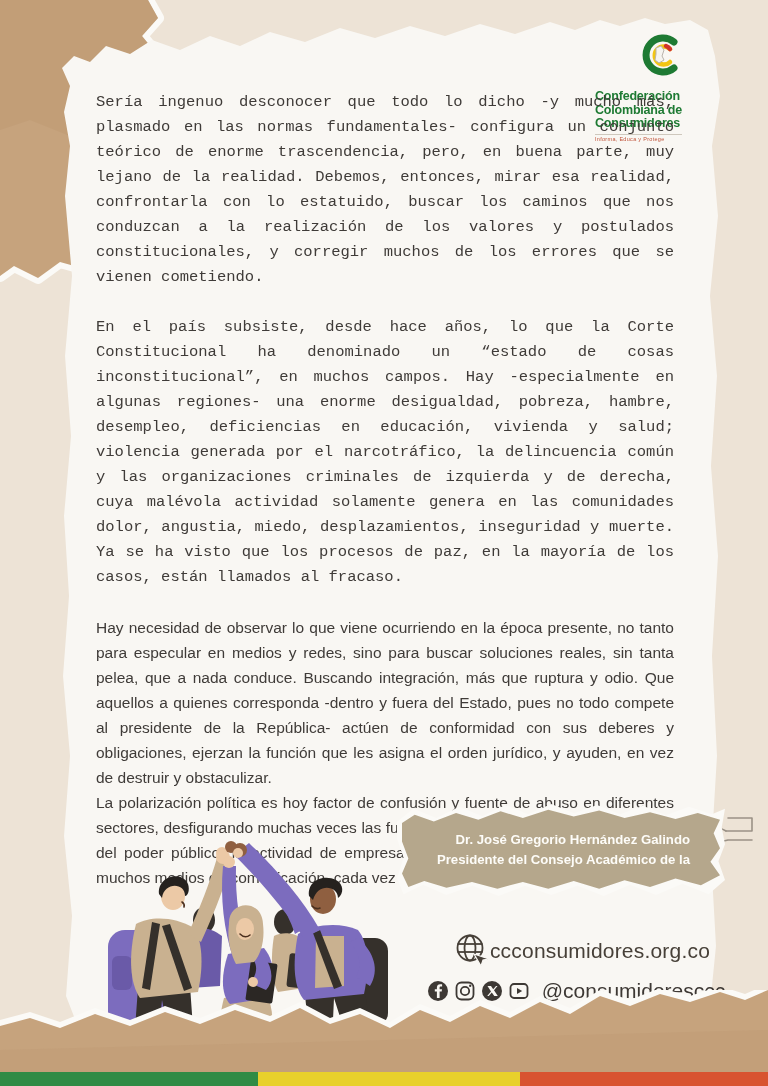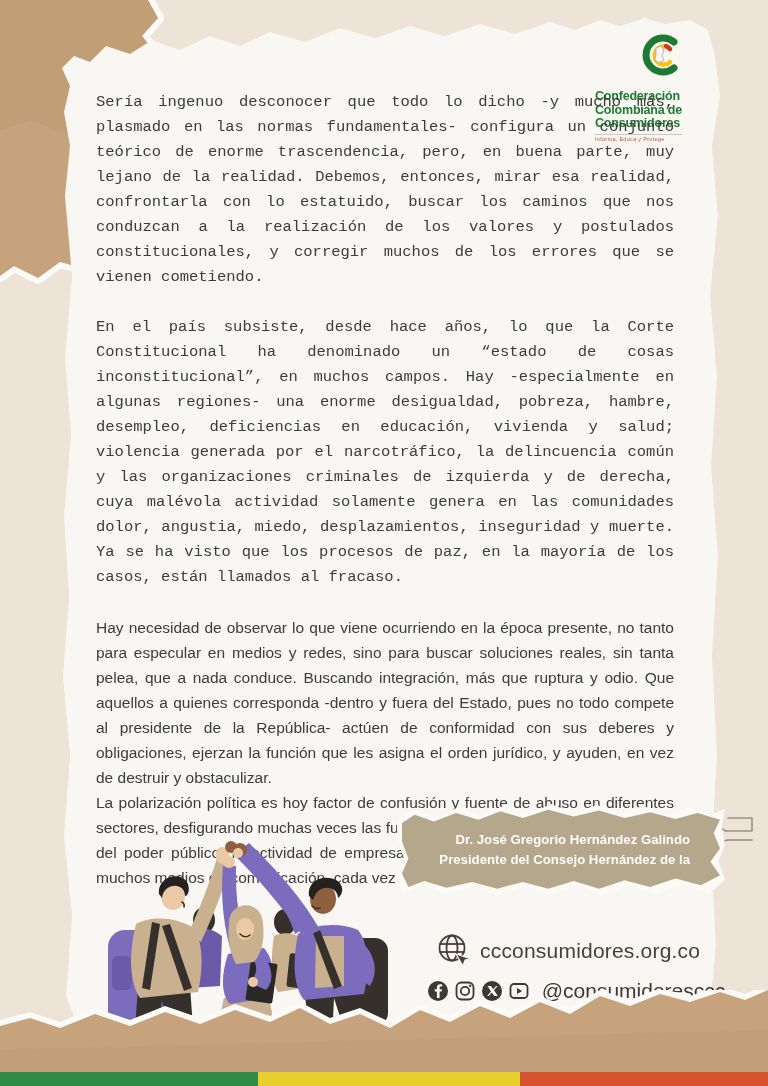--- a/index.html
+++ b/index.html
@@ -80,21 +80,21 @@
       62% 3%,70% 12%,78% 5%,86% 13%,93% 6%,100% 14%,98% 30%,100% 48%,97% 64%,100% 80%,
       94% 92%,86% 84%,78% 94%,70% 86%,62% 96%,54% 87%,46% 96%,38% 88%,30% 96%,22% 88%,
       14% 95%,7% 87%,2% 94%,0% 78%,2% 60%,0% 40%);
     display:flex;flex-direction:column;justify-content:center;align-items:flex-end;
     padding:10px 30px 10px 10px;
   }
   .badge-line{color:#FDFCF8;font-weight:bold;font-size:13.2px;line-height:1.5;white-space:nowrap;text-align:right;}
 
   
   .website-row{position:absolute;left:436px;top:930px;width:292px;height:42px;z-index:3;
-    display:flex;align-items:center;justify-content:flex-start;gap:10px;color:#474038;}
+    display:flex;align-items:center;justify-content:center;gap:2px;color:#474038;}
   .website-text{font-size:21px;letter-spacing:.2px;}
   .social-row{position:absolute;left:424px;top:974px;width:304px;height:34px;z-index:3;
     display:flex;align-items:center;justify-content:center;gap:5px;color:#3D3834;}
   .social-row .handle{font-size:21px;margin-left:7px;}
   .sicon{width:22px;height:22px;display:block;}
 
   
   .illustration{position:absolute;left:52px;top:836px;z-index:3;}
 
   
@@ -148,21 +148,21 @@
     <path d="M58,24 C56,28 56,31 58,32"></path>
     <path d="M74,25 L100,25 L100,12 L76,12"></path>
     <path d="M58,32 C62,35 70,36 76,34 L100,34"></path>
     <path d="M28,40 C40,50 54,48 50,42 C46,36 34,44 44,52"></path>
   </svg>
 
   <div class="badge-wrap">
     <div class="badge-backing"></div>
     <div class="badge">
       <div class="badge-line">Dr. José Gregorio Hernández Galindo</div>
-      <div class="badge-line">Presidente del Consejo Hernández de la</div>
+      <div class="badge-line">Presidente del Consejo Académico de la</div>
     </div>
   </div>
 
   <div class="website-row">
     <svg width="34" height="36" viewBox="0 0 34 36" fill="none" stroke="#474038" stroke-width="1.8">
       <circle cx="16" cy="15" r="12.5"></circle>
       <ellipse cx="16" cy="15" rx="5.5" ry="12.5"></ellipse>
       <line x1="3.5" y1="11" x2="28.5" y2="11"></line>
       <line x1="3.5" y1="19" x2="28.5" y2="19"></line>
       <path d="M20,21 L27,33 L29,27 L35,26 Z" fill="#474038" stroke="#F9F7F3" stroke-width="1.2"></path>

